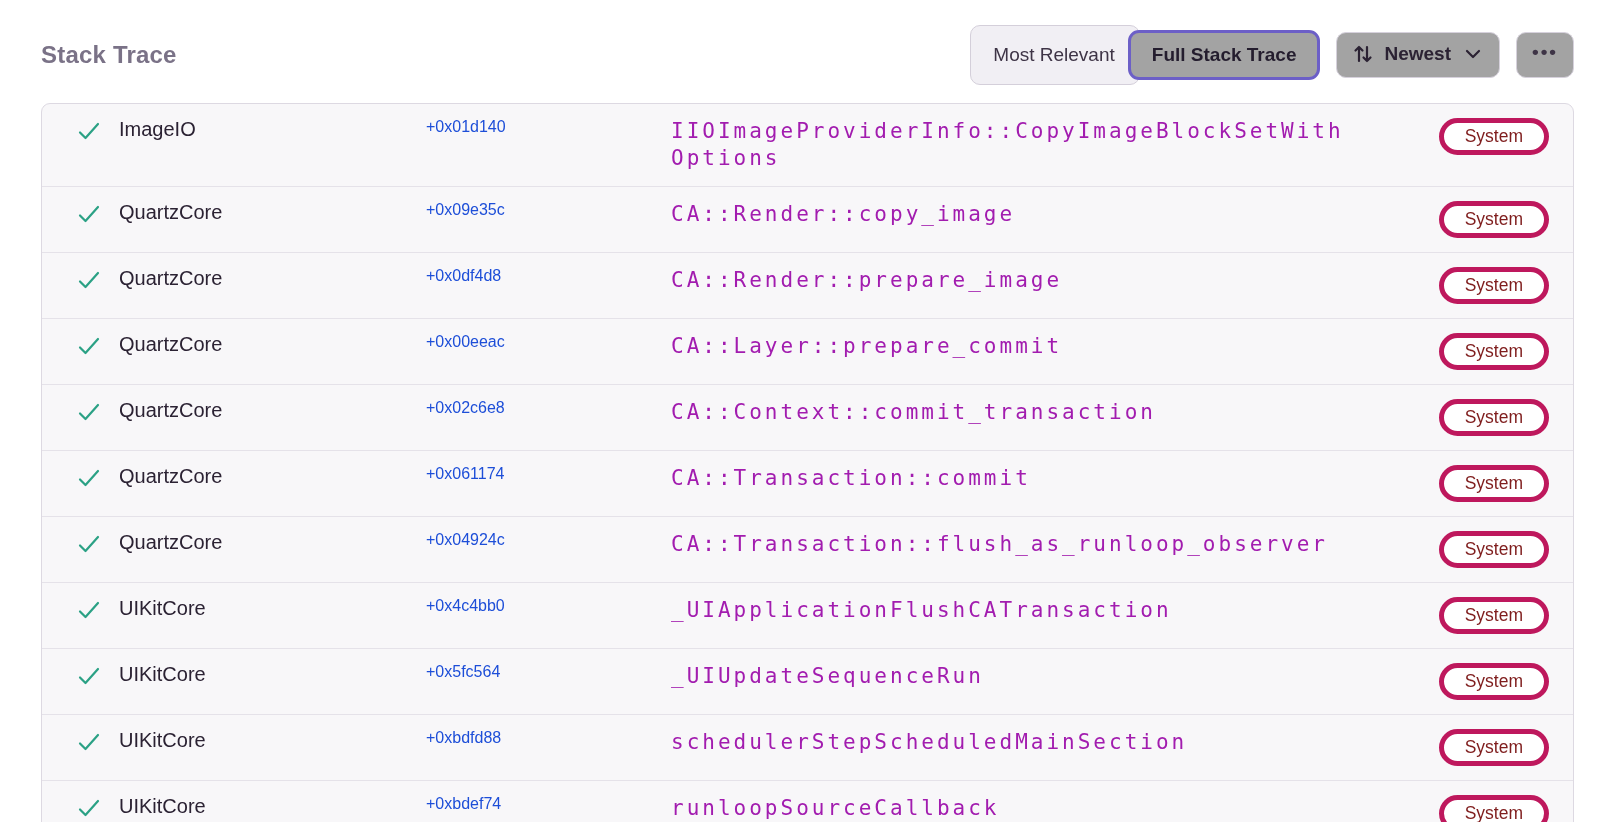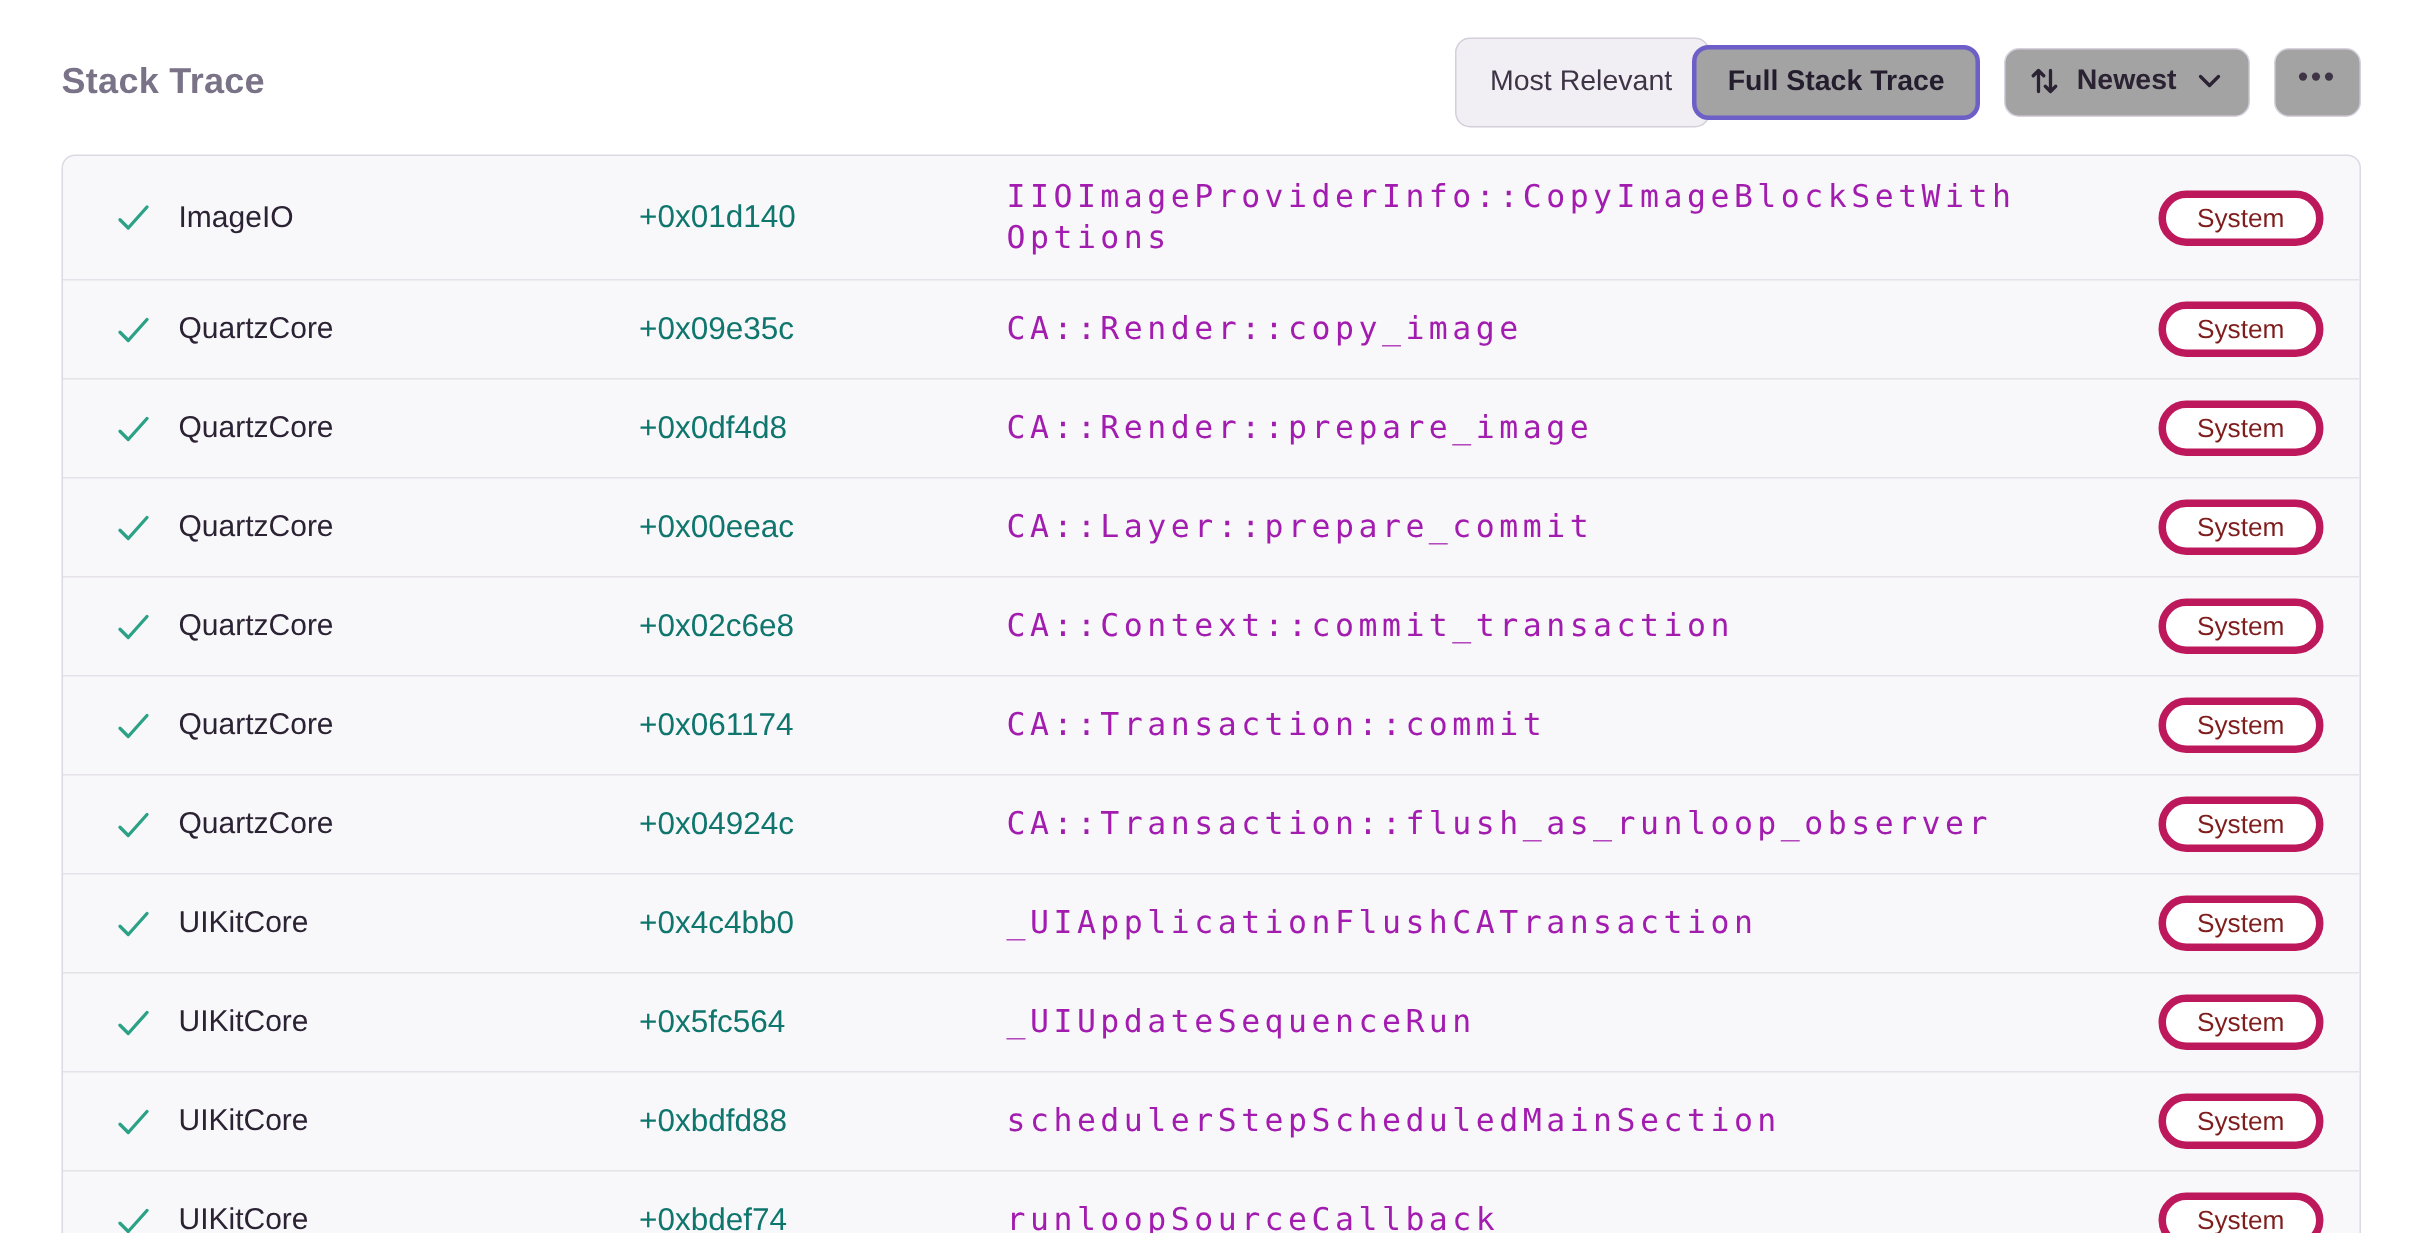--- a/index.html
+++ b/index.html
@@ -80,42 +80,42 @@
   
   .trace-table {
     margin: 18px 40px 0 41px;
     border: 1px solid #ddd9e2;
     border-radius: 9px;
     background: #f8f7f9;
     overflow: hidden;
   }
   .trace-row {
     display: flex;
-    align-items: center;
+    align-items: flex-start;
     min-height: 63px;
     padding: 14px 24px 14px 34px;
     border-top: 1px solid #e5e2e9;
     cursor: pointer;
   }
   .trace-row:first-child { border-top: none; }
   .cell-check {
     flex: 0 0 26px;
     margin-right: 17px;
     display: flex;
     align-items: center;
   }
   .cell-module {
     flex: 0 0 307px;
     font-size: 20px;
     color: #2b2233;
   }
   .cell-address {
     flex: 0 0 245px;
-    font-size: 21px;
-    color: #0f766e;
+    font-size: 16px;
+    color: #1d4ed8;
   }
   .cell-function {
     flex: 1 1 auto;
     max-width: 680px;
     font-family: "DejaVu Sans Mono", monospace;
     font-size: 21px;
     letter-spacing: 3px;
     line-height: 27px;
     color: #a21caf;
     word-break: break-all;

